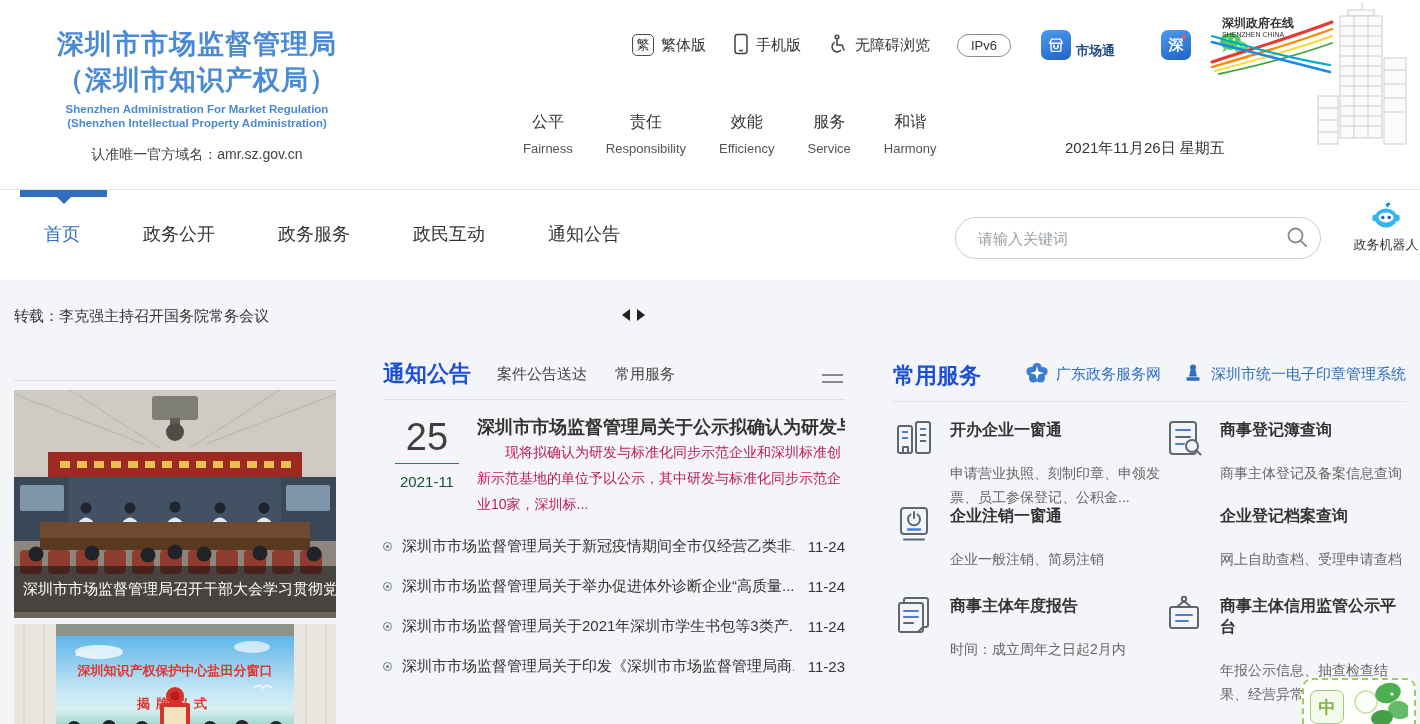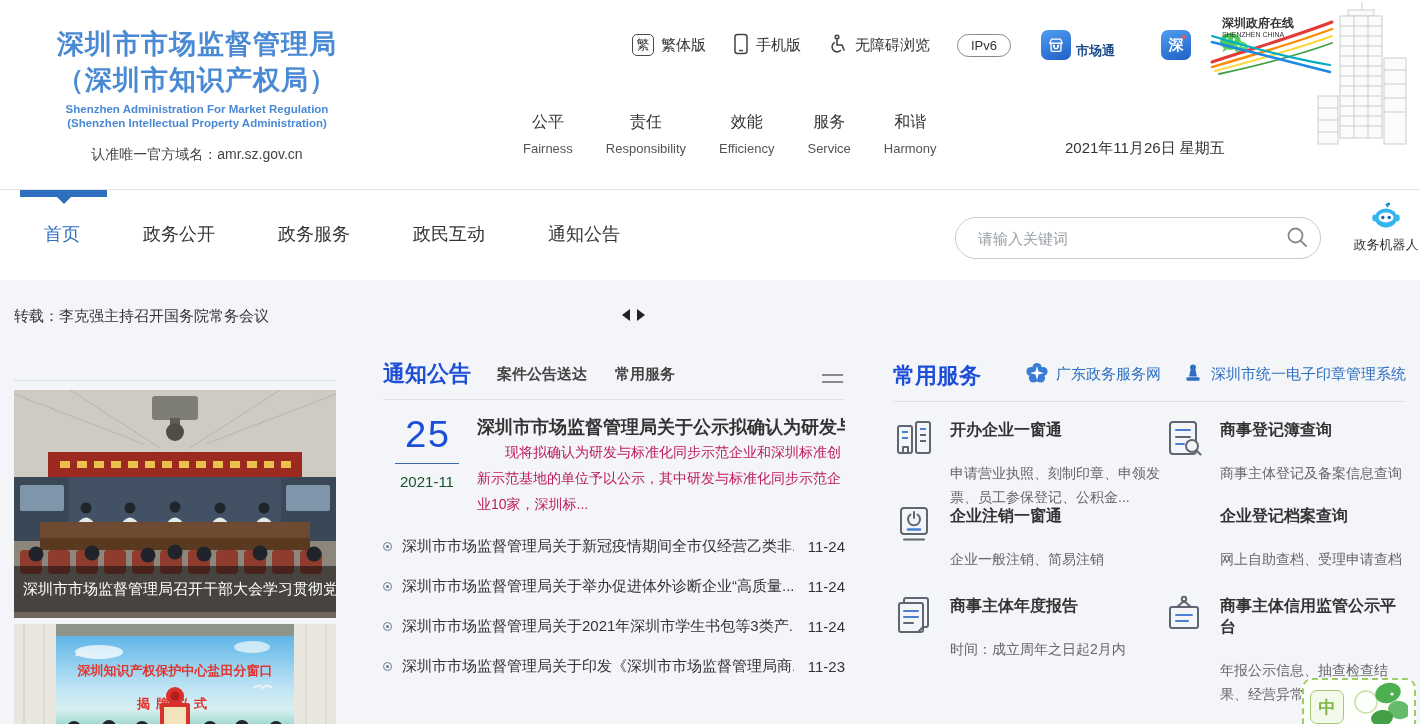--- a/index.html
+++ b/index.html
@@ -62,28 +62,28 @@
   .slide{position:relative;width:322px;cursor:pointer;}
   .slide1-caption{position:absolute;left:0;right:0;top:176px;height:46px;background:rgba(15,15,15,.55);color:#fff;font-size:15px;display:flex;align-items:center;padding:0 9px;white-space:nowrap;overflow:hidden;}
   .slide2{margin-top:2px;}
 
   .section{position:absolute;top:82px;}
   .notices{left:383px;width:462px;}
   .services{left:893px;width:513px;}
   .section-head{display:flex;align-items:flex-end;position:relative;padding-bottom:13px;border-bottom:1px solid #e0e2e6;}
   .section-title{font-size:22px;font-weight:bold;color:#1d4ed8;line-height:24px;}
   .notice-tabs{display:flex;gap:28px;margin-left:26px;font-size:15px;color:#444;padding-bottom:2px;}
-  .notice-tab{cursor:pointer;white-space:nowrap;font-weight:bold;}
+  .notice-tab{cursor:pointer;white-space:nowrap;}
   .more-icon{position:absolute;right:2px;bottom:16px;cursor:pointer;}
   .more-icon span{display:block;width:21px;height:2px;background:#8a8a8a;margin-top:5px;}
   .more-icon span:first-child{margin-top:0;}
 
   .featured{display:flex;margin-top:15px;cursor:pointer;}
   .f-date{width:88px;flex-shrink:0;text-align:center;padding-top:2px;}
-  .f-day{font-family:Liberation Mono, monospace;font-size:38px;color:#1d4ed8;line-height:40px;}
+  .f-day{font-family:Liberation Sans, sans-serif;font-size:38px;color:#404040;line-height:40px;}
   .f-rule{width:64px;height:1px;background:#3a67a8;margin:6px auto 0;}
   .f-month{margin-top:9px;font-size:15px;color:#14532d;}
   .f-content{flex:1;min-width:0;padding-left:6px;}
   .f-title{font-size:18px;font-weight:bold;color:#333;white-space:nowrap;overflow:hidden;}
   .f-summary{font-size:14px;color:#be185d;line-height:26px;text-indent:2em;}
 
   .notice-list{margin-top:9px;}
   .notice-item{display:flex;align-items:center;height:40px;font-size:15px;color:#333;cursor:pointer;}
   .bullet{width:9px;height:9px;border:1px solid #6e7b8e;border-radius:50%;position:relative;flex-shrink:0;margin-right:10px;}
   .bullet::after{content:"";position:absolute;left:2px;top:2px;right:2px;bottom:2px;background:#6e7b8e;border-radius:50%;}

